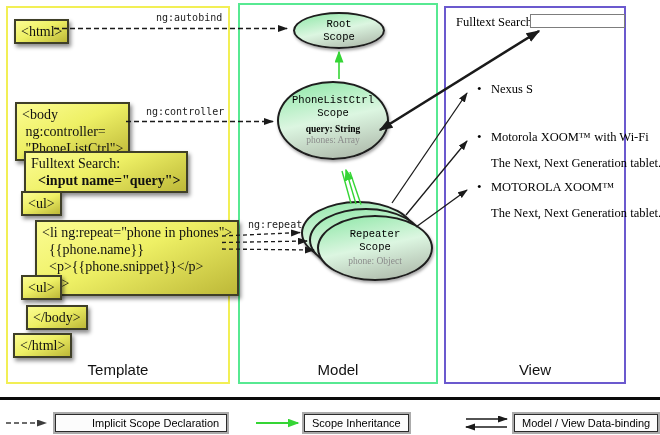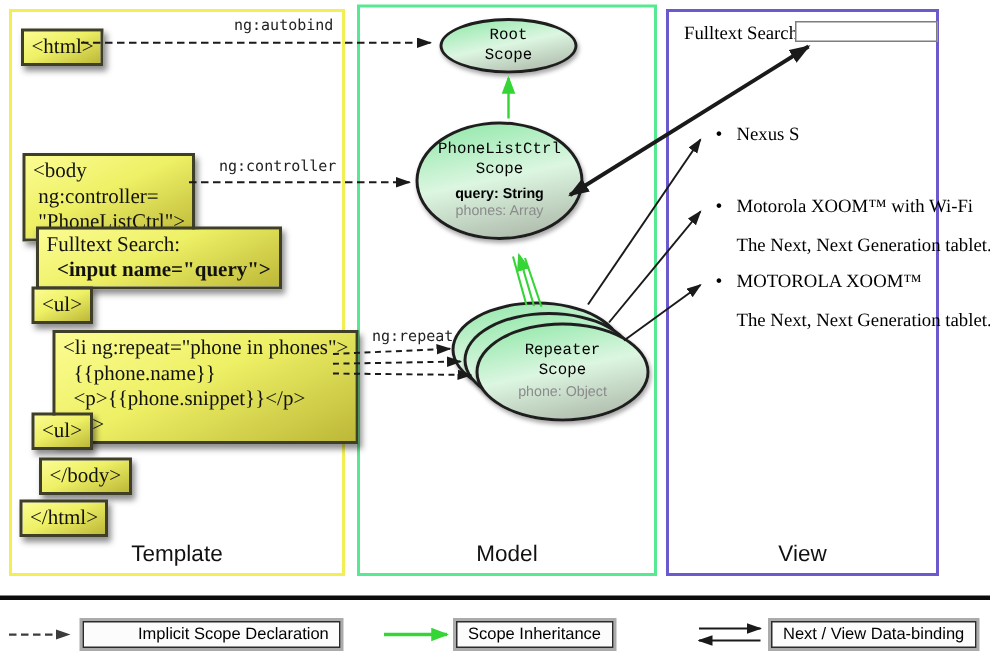--- a/index.html
+++ b/index.html
@@ -33,21 +33,21 @@
   }
   
   .ellipse {
     position:absolute; border-radius:50%;
     background:linear-gradient(168deg,#8de7a6 0%,#dcf6e1 48%,#a8b2a4 100%);
     border:2px solid #1e1e1e; box-shadow:1px 2px 3px rgba(0,0,0,.35);
     display:flex; flex-direction:column; align-items:center; justify-content:center;
     z-index:2;
   }
   .scope-name { font-size:10.5px; color:#000; text-align:center; white-space:pre; line-height:1.18;font-family:Liberation Mono, monospace; }
-  .scope-prop { font-family:Liberation Sans, sans-serif; font-size:9.5px; line-height:1.2; }
+  .scope-prop { font-family:Liberation Serif, serif; font-size:9.5px; line-height:1.2; }
   .prop-bold { font-weight:bold; color:#000; }
   .prop-gray { color:#8b8b8b; }
   
   .view-serif { font-family:"Liberation Serif", serif; color:#000; }
   .fulltext-label { position:absolute; left:456px; top:15px; font-size:12.5px; }
   .fulltext-input {
     position:absolute; left:530px; top:14px; width:95px; height:14px;
     border:1px solid #7d7d7d; background:#fff; font-size:10px; padding:0 2px;
   }
   .view-item { position:absolute; left:477px; width:180px; font-size:12.5px; white-space:nowrap; }
@@ -141,21 +141,21 @@
     <div class="vi-row">
       <span class="vi-bullet">•</span>
       <span>MOTOROLA XOOM™</span>
     </div>
     <div class="vi-desc">The Next, Next Generation tablet.</div>
   </div>
 
   <div class="legend-sep"></div>
   <div class="legend-box lb-implicit">Implicit Scope Declaration</div>
   <div class="legend-box lb-inherit">Scope Inheritance</div>
-  <div class="legend-box lb-binding">Next / View Data-binding</div>
+  <div class="legend-box lb-binding">Model / View Data-binding</div>
 
   <svg class="overlay" viewBox="0 0 660 435">
     <defs>
       <marker id="aB" markerWidth="10" markerHeight="8" refX="9" refY="3.5" orient="auto-start-reverse" markerUnits="userSpaceOnUse">
         <path d="M0,0 L10,3.5 L0,7 Z" fill="#1a1a1a"></path>
       </marker>
       <marker id="aBbig" markerWidth="14" markerHeight="11" refX="12.5" refY="5" orient="auto-start-reverse" markerUnits="userSpaceOnUse">
         <path d="M0,0 L14,5 L0,10 Z" fill="#1a1a1a"></path>
       </marker>
       <marker id="aG" markerWidth="12" markerHeight="10" refX="10.5" refY="4.5" orient="auto" markerUnits="userSpaceOnUse">

